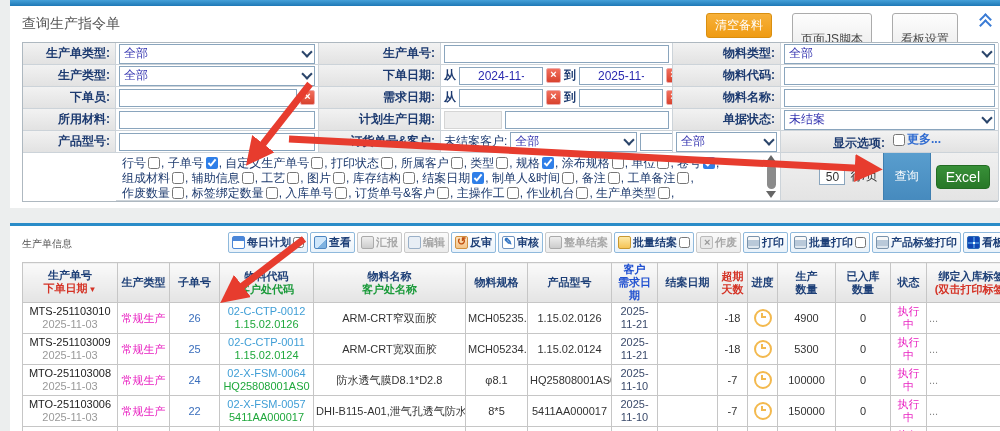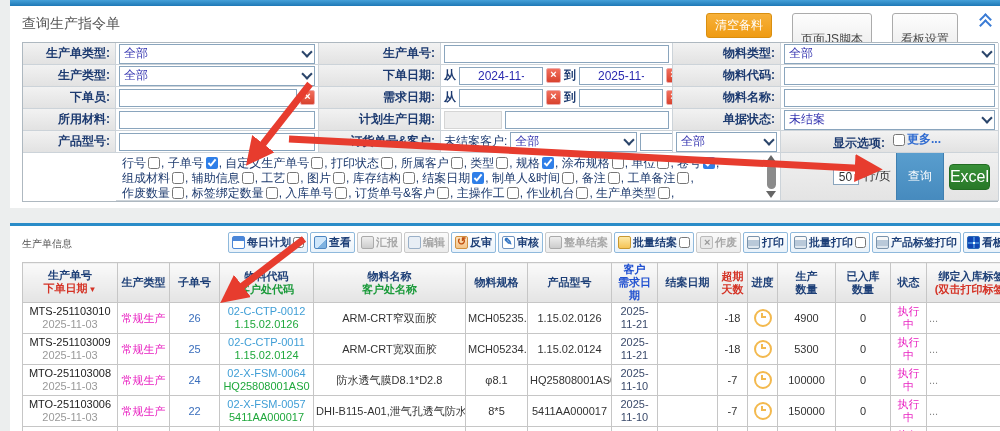--- a/index.html
+++ b/index.html
@@ -56,21 +56,21 @@
   .sarrow{width:0;height:0;border-left:5px solid transparent;border-right:5px solid transparent;cursor:pointer}
   .sarrow.up{border-bottom:7px solid #666}
   .sarrow.down{border-top:7px solid #666}
   .sthumb{flex:1;width:9px;margin:2px 0;background:#8b8b8b;border-radius:5px}
   .pagecell{background:linear-gradient(#f0f0f0,#e4e4e4);justify-content:flex-end;gap:5px;padding-right:8px}
   .pginp{width:26px;height:17px;border:1px solid #8aa5bd;font-size:12px;text-align:center;color:#333;box-sizing:border-box}
   .pgunit{color:#333;flex:none}
   .btn-query{background:linear-gradient(#5ba0d0,#4488bc);border:1px solid #3f7fb0;color:#fff;border-radius:4px;
        padding:21px 11px;font-size:12px;cursor:pointer}
   .btn-excel{background:linear-gradient(#389038,#287828);border:1px solid #236c23;color:#fff;border-radius:4px;
-       padding:3px 0;font-size:16px;cursor:pointer}
+       padding:3px 9px;font-size:14px;cursor:pointer}
   
   .panel2{position:absolute;left:10px;top:223px;width:990px;height:208px;background:#fff;
        border-top:3px solid #2a8cc8;box-sizing:content-box;overflow:hidden}
   .p2-title{position:absolute;left:12px;top:11px;font-size:10px;color:#555}
   .toolbar{position:absolute;left:218px;top:6px;width:766px;display:flex;align-items:center;gap:2px;flex-wrap:nowrap}
   .tbtn{display:inline-flex;align-items:center;gap:2px;height:21px;padding:0 3px;
        background:linear-gradient(#ffffff,#e9f2fa);border:1px solid #8fb9dc;border-radius:2px;
        color:#1d3f77;font-weight:bold;font-size:11px;white-space:nowrap;cursor:pointer}
   .tbtn.disabled{color:#a8a8a8;border-color:#c9c9c9;background:linear-gradient(#fbfbfb,#ececec);cursor:default}
   .tbtn input{width:11px;height:11px;margin:0;accent-color:#2f7fe8}

